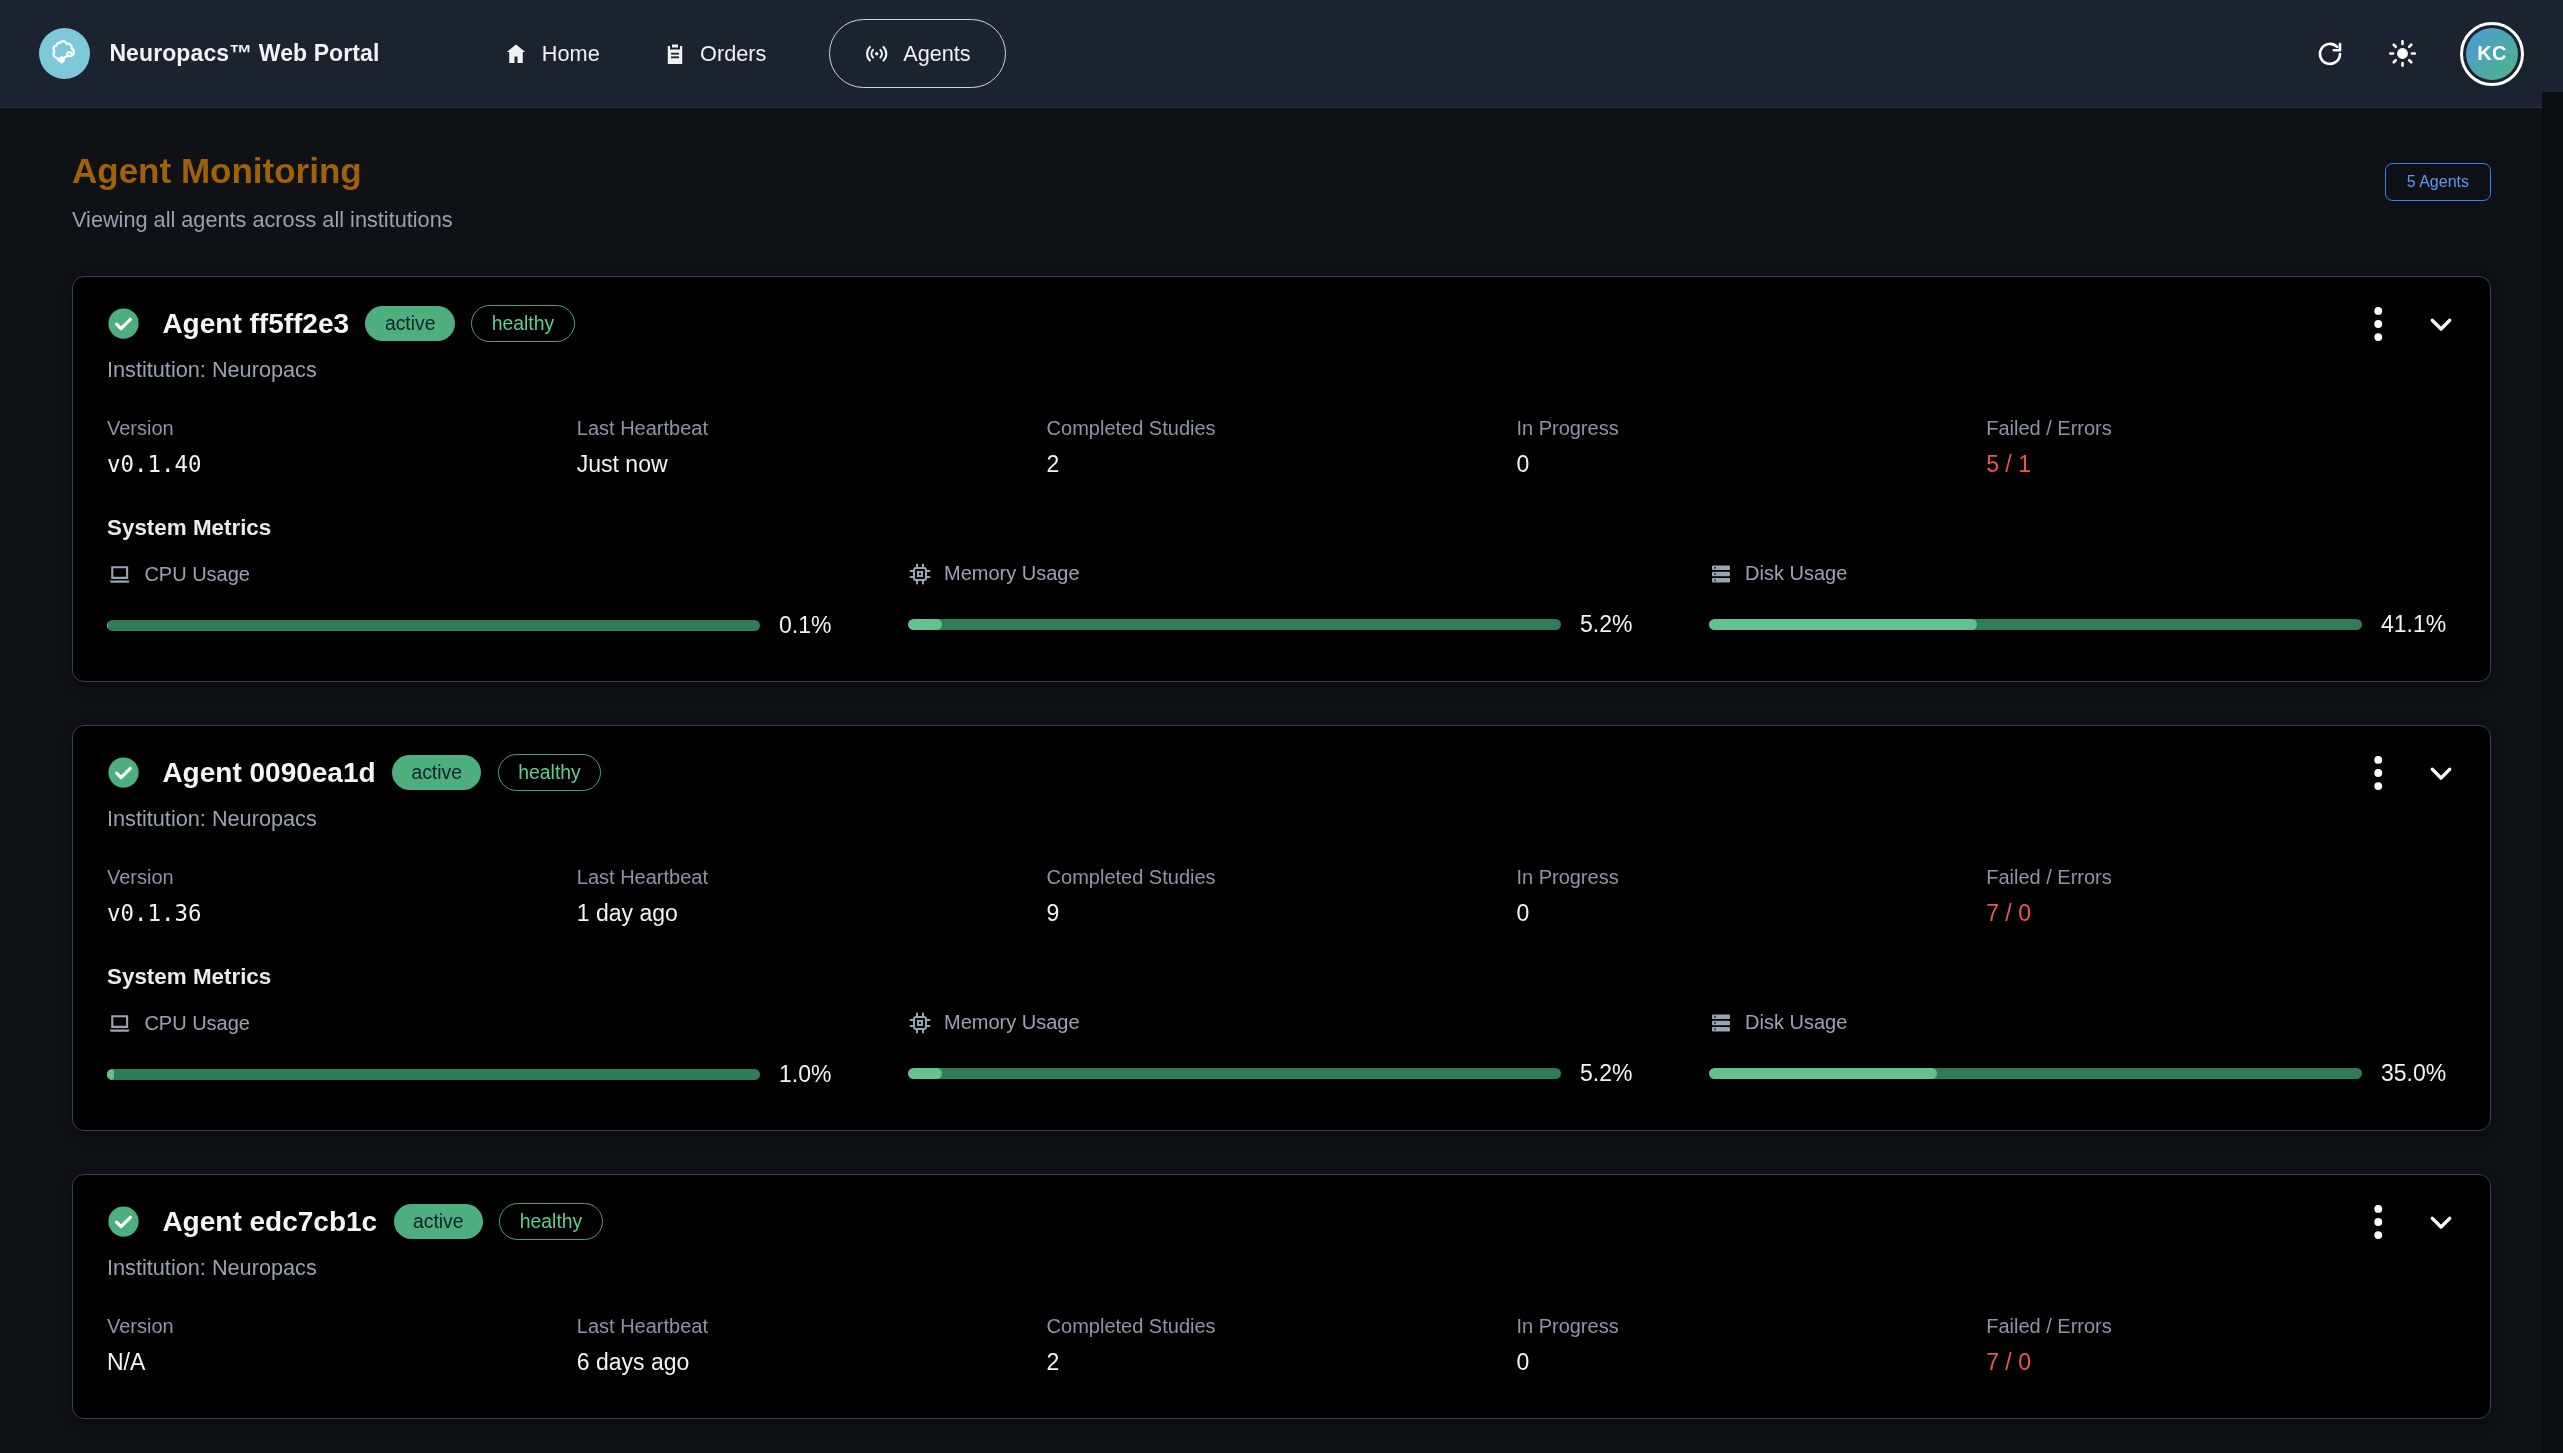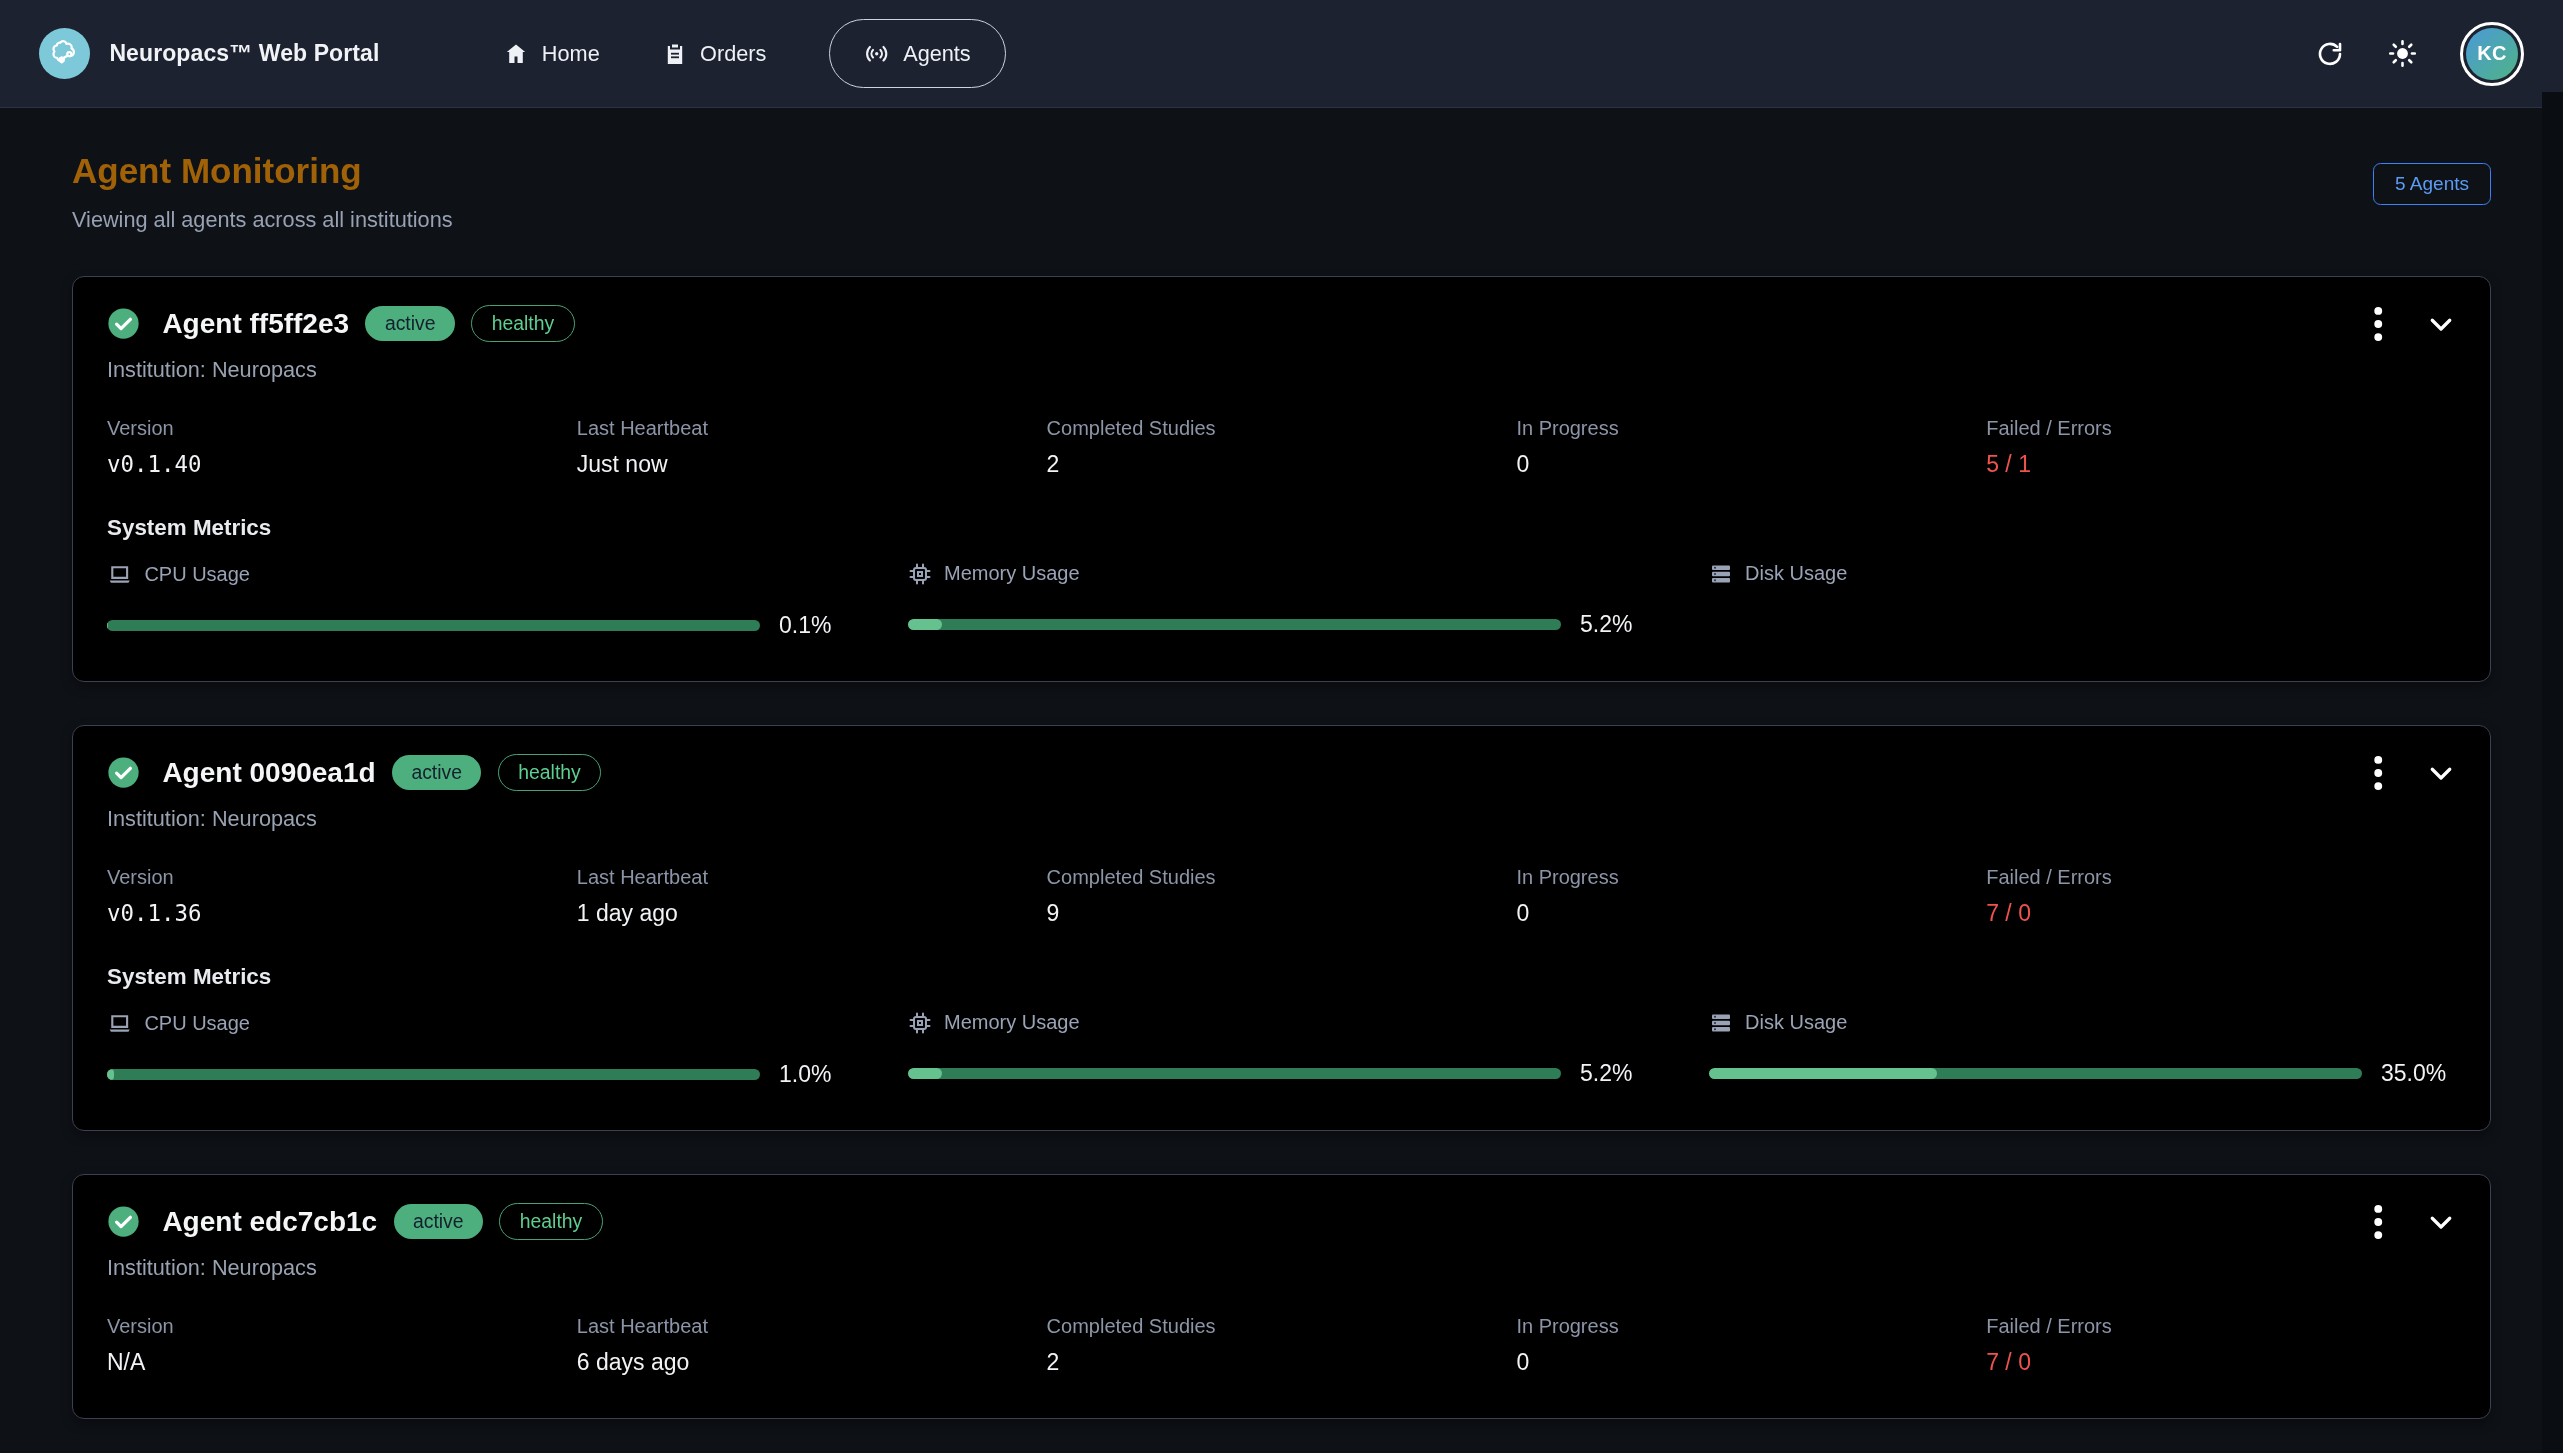--- a/index.html
+++ b/index.html
@@ -57,21 +57,21 @@
 
   
   .content { padding: 43px 72px 0 72px; }
   .page-head { display: flex; align-items: flex-start; justify-content: space-between; }
   .page-title { font-size: 35px; font-weight: 700; color: #a16207; }
   .page-subtitle { margin-top: 16.4px; font-size: 21.7px; color: #98a1b3; }
   .count-badge {
     margin-top: 12px;
     border: 1.5px solid #3b82f6;
     color: #5b9cf5;
-    font-size: 19px;
+    font-size: 16px;
     padding: 9px 21px;
     border-radius: 7.5px;
     white-space: nowrap;
   }
 
   
   .card {
     margin-top: 43px;
     background: #000000;
     border: 1.5px solid #3a4152;
@@ -301,20 +301,26 @@
                 <rect x="3" y="3.5" width="18" height="4.6" rx="1"></rect>
                 <rect x="3" y="9.7" width="18" height="4.6" rx="1"></rect>
                 <rect x="3" y="15.9" width="18" height="4.6" rx="1"></rect>
                 <circle cx="6" cy="5.8" r="1" fill="#272d3b"></circle>
                 <circle cx="6" cy="12" r="1" fill="#272d3b"></circle>
                 <circle cx="6" cy="18.2" r="1" fill="#272d3b"></circle>
               </svg>
             </span>
           <span>Disk Usage</span>
         </div>
+        <div class="bar-row">
+          <div class="bar-track">
+              <div class="bar-fill" style="width: 41.1%;"></div>
+            </div>
+          <div class="bar-value">41.1%</div>
+        </div>
       </div>
     </div>
   </div>
 
   <div class="card">
     <div class="card-top">
       <div class="card-title-wrap">
         <span>
           <svg width="33" height="33" viewBox="0 0 24 24">
               <circle cx="12" cy="12" r="11" fill="#4caf7d"></circle>

